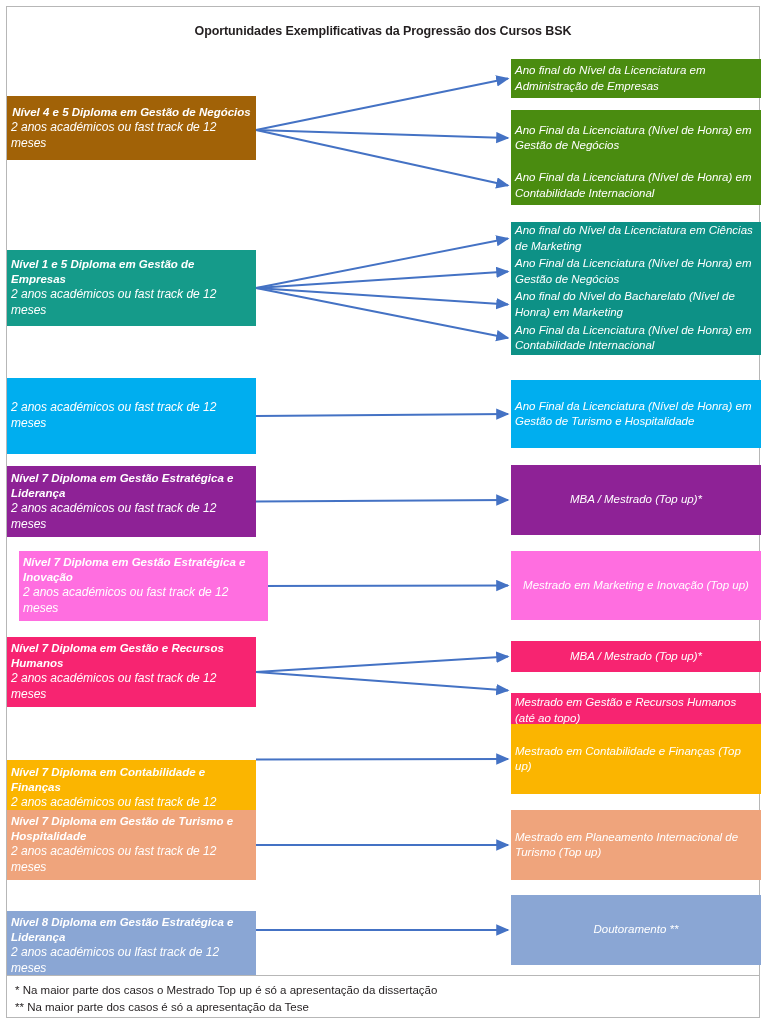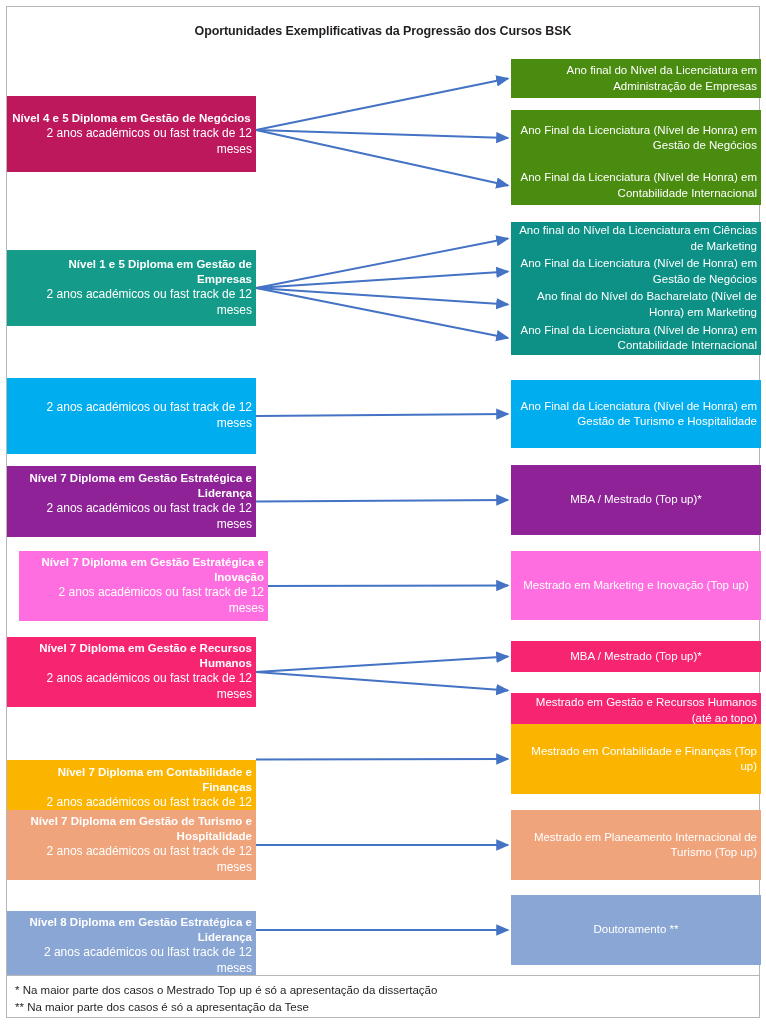--- a/index.html
+++ b/index.html
@@ -28,24 +28,25 @@
     letter-spacing:-0.1px;
   }
   .box{
     position:absolute;
     box-sizing:border-box;
     color:#ffffff;
     display:flex;
     flex-direction:column;
     align-items:center;
     justify-content:center;
-    text-align:right;
+    text-align:left;
     padding:8px 4px;
     line-height:1.32;
     overflow:hidden;
+    font-style:italic;
   }
   .box .ttl{font-weight:bold;font-size:11.5px;display:block;}
   .box .sub{font-weight:normal;font-size:12px;display:block;}
   .box .one{font-size:11.5px;font-weight:normal;display:block;}
   .rbox{ }
   svg.links{
     position:absolute;left:0;top:0;width:766px;height:1024px;
     pointer-events:none;
   }
   .footnotes{
@@ -88,21 +89,21 @@
         <line x1="256" y1="586" x2="508" y2="585.5" stroke="#4472C4" stroke-width="1.9" marker-end="url(#ah)"></line>
         <line x1="256" y1="672" x2="508" y2="656.5" stroke="#4472C4" stroke-width="1.9" marker-end="url(#ah)"></line>
         <line x1="256" y1="672" x2="508" y2="690.5" stroke="#4472C4" stroke-width="1.9" marker-end="url(#ah)"></line>
         <line x1="256" y1="759.5" x2="508" y2="759" stroke="#4472C4" stroke-width="1.9" marker-end="url(#ah)"></line>
         <line x1="256" y1="845" x2="508" y2="845" stroke="#4472C4" stroke-width="1.9" marker-end="url(#ah)"></line>
         <line x1="256" y1="930" x2="508" y2="930" stroke="#4472C4" stroke-width="1.9" marker-end="url(#ah)"></line>
       </g>
   </svg>
 
   <div id="boxes">
-      <div class="box" style="left: 7px; top: 96px; width: 249px; height: 76px; background: #be185d;">
+      <div class="box" style="left: 7px; top: 96px; width: 249px; height: 64px; background: #a16207;">
         <span class="ttl">Nível 4 e 5 Diploma em Gestão de Negócios</span>
         <span class="sub">2 anos académicos ou fast track de 12 meses</span>
       </div>
       <div class="box rbox" style="left: 511px; top: 59px; width: 250px; height: 39px; background: rgb(74, 140, 16);">
         <span class="one">Ano final do Nível da Licenciatura em Administração de Empresas</span>
       </div>
       <div class="box rbox" style="left: 511px; top: 110px; width: 250px; height: 56px; background: rgb(74, 140, 16);">
         <span class="one">Ano Final da Licenciatura (Nível de Honra) em Gestão de Negócios</span>
       </div>
       <div class="box rbox" style="left: 511px; top: 166px; width: 250px; height: 39px; background: rgb(74, 140, 16);">

